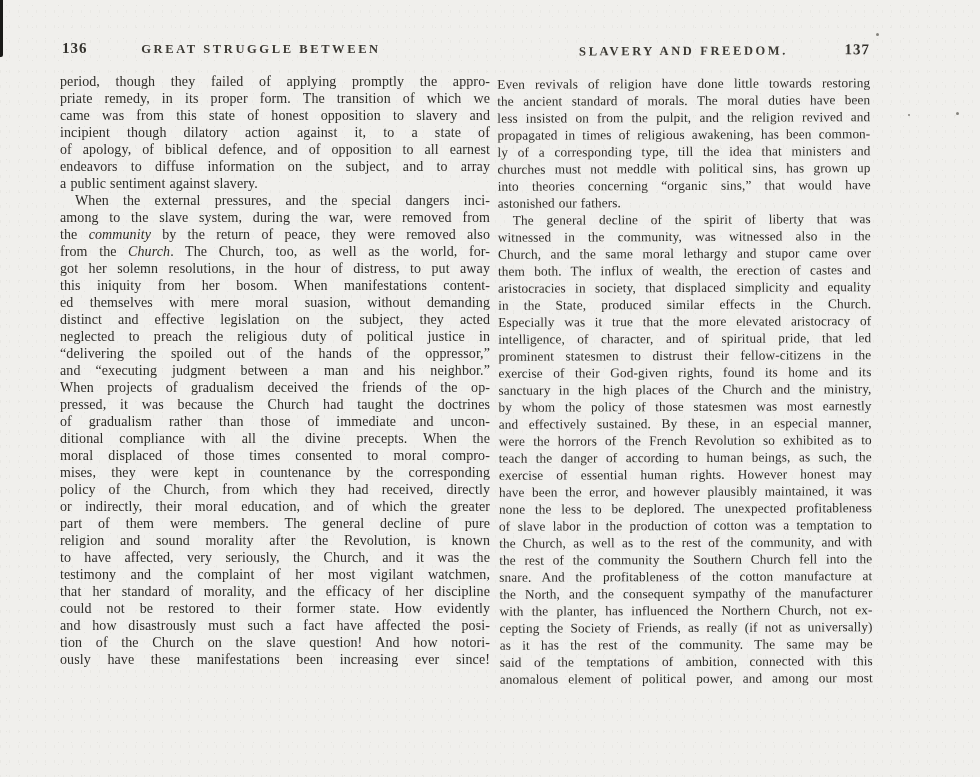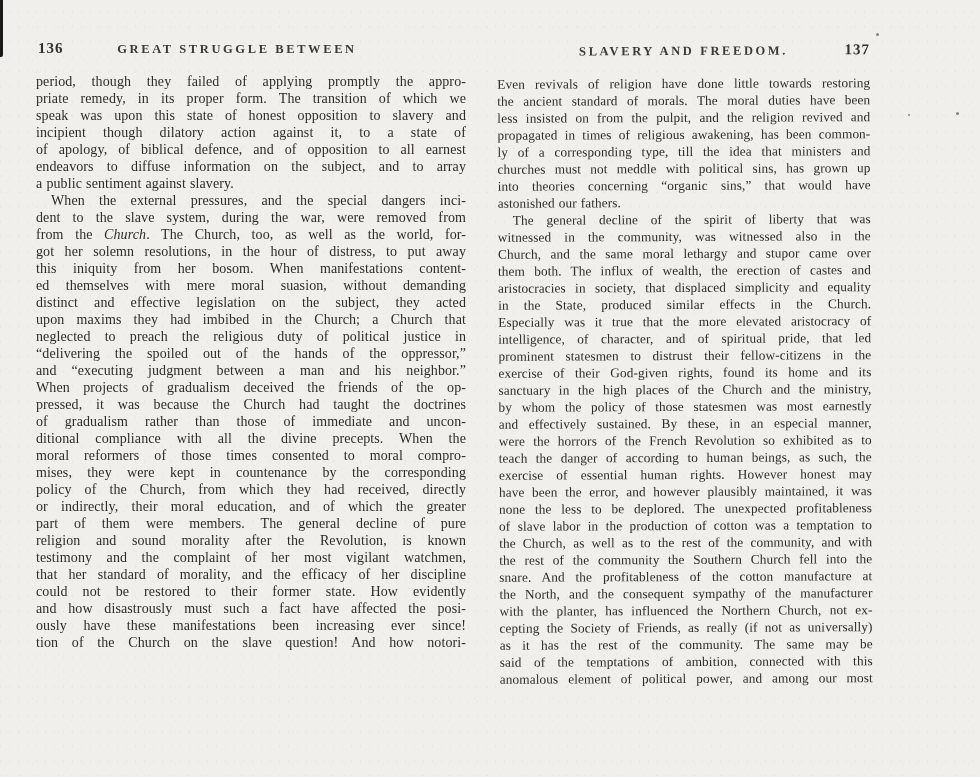--- a/index.html
+++ b/index.html
@@ -15,21 +15,21 @@
     overflow:hidden;
     font-family:"Liberation Serif", serif;
     color:#2e2c28;
   }
   .edge-bar{
     position:absolute;left:0;top:0;width:3px;height:57px;
     background:#191917;border-radius:0 0 2px 0;
   }
   .speck{position:absolute;background:#84827c;border-radius:50%;}
   .page{position:absolute;}
-  .page-left{left:36px;top:42px;width:430px;}
+  .page-left{left:60px;top:42px;width:430px;}
   .page-right{left:497px;top:44px;width:373px;transform:rotate(-0.25deg);transform-origin:50% 0;}
 
   .pagehead{position:relative;height:20px;margin-bottom:11px;}
   .running{
     display:block;text-align:center;
     font-size:12.5px;font-weight:bold;letter-spacing:2.6px;
     color:#3c3a34;
   }
   .page-left .running{transform:translateX(-14px);}
   .pagenum{position:absolute;top:-2px;font-size:15px;font-weight:bold;color:#34322d;letter-spacing:1px;}
@@ -65,54 +65,55 @@
 
   <section class="page page-left">
     <div class="pagehead">
       <span class="pagenum pn-left">136</span>
       <span class="running">GREAT STRUGGLE BETWEEN</span>
     </div>
     <div class="pagebody" id="left-body">
         <div class="para">
           <div class="line">period, though they failed of applying promptly the appro-</div>
           <div class="line">priate remedy, in its proper form.  The transition of which we</div>
-          <div class="line">speak was upon this state of honest opposition to slavery and</div>
+          <div class="line">came was from this state of honest opposition to slavery and</div>
           <div class="line">incipient though dilatory action against it, to a state of</div>
           <div class="line">of apology, of biblical defence, and of opposition to all earnest</div>
           <div class="line">endeavors to diffuse information on the subject, and to array</div>
           <div class="line endline">a public sentiment against slavery.</div>
         </div>
         <div class="para indent">
           <div class="line">When the external pressures, and the special dangers inci-</div>
-          <div class="line">dent to the slave system, during the war, were removed from</div>
+          <div class="line">among to the slave system, during the war, were removed from</div>
+          <div class="line">the <i>community</i> by the return of peace, they were removed also</div>
           <div class="line">from the <i>Church</i>.  The Church, too, as well as the world, for-</div>
           <div class="line">got her solemn resolutions, in the hour of distress, to put away</div>
           <div class="line">this iniquity from her bosom.  When manifestations content-</div>
           <div class="line">ed themselves with mere moral suasion, without demanding</div>
           <div class="line">distinct and effective legislation on the subject, they acted</div>
-          <div class="line">upon maxims they had imbibed in the Church; a Church that</div>
           <div class="line">neglected to preach the religious duty of political justice in</div>
           <div class="line">“delivering the spoiled out of the hands of the oppressor,”</div>
           <div class="line">and “executing judgment between a man and his neighbor.”</div>
           <div class="line">When projects of gradualism deceived the friends of the op-</div>
           <div class="line">pressed, it was because the Church had taught the doctrines</div>
           <div class="line">of gradualism rather than those of immediate and uncon-</div>
           <div class="line">ditional compliance with all the divine precepts.  When the</div>
-          <div class="line">moral reformers of those times consented to moral compro-</div>
+          <div class="line">moral displaced of those times consented to moral compro-</div>
           <div class="line">mises, they were kept in countenance by the corresponding</div>
           <div class="line">policy of the Church, from which they had received, directly</div>
           <div class="line">or indirectly, their moral education, and of which the greater</div>
           <div class="line">part of them were members.  The general decline of pure</div>
           <div class="line">religion and sound morality after the Revolution, is known</div>
+          <div class="line">to have affected, very seriously, the Church, and it was the</div>
           <div class="line">testimony and the complaint of her most vigilant watchmen,</div>
           <div class="line">that her standard of morality, and the efficacy of her discipline</div>
           <div class="line">could not be restored to their former state.  How evidently</div>
           <div class="line">and how disastrously must such a fact have affected the posi-</div>
+          <div class="line">tion of the Church on the slave question!  And how notori-</div>
           <div class="line">ously have these manifestations been increasing ever since!</div>
-          <div class="line">tion of the Church on the slave question!  And how notori-</div>
         </div>
       </div>
   </section>
 
   <section class="page page-right">
     <div class="pagehead">
       <span class="running">SLAVERY AND FREEDOM.</span>
       <span class="pagenum pn-right">137</span>
     </div>
     <div class="pagebody" id="right-body">

